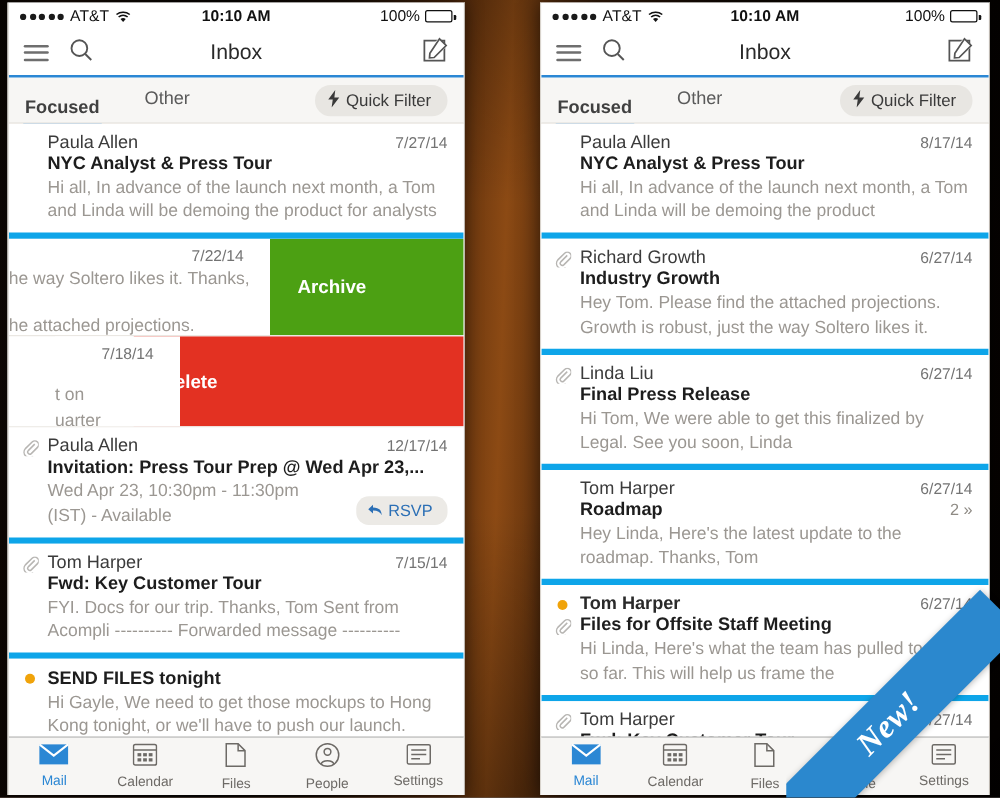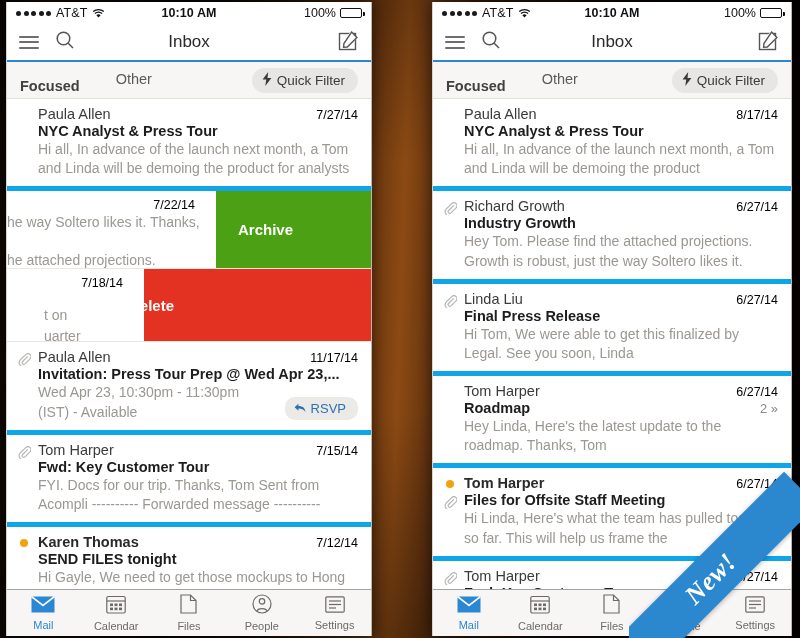--- a/index.html
+++ b/index.html
@@ -126,21 +126,21 @@
   .maillist { flex: 1 1 auto; overflow: hidden; background: #fff; position: relative; }
   .mailrow {
     position: relative;
     padding: 7px 13px 8px 31px;
     border-bottom: 5px solid #0ea5e9;
     background: #fff;
   }
   .mailrow-top { display: flex; align-items: baseline; }
   .sender { font-size: 14.5px; color: #3b3b3b; }
   .sender.unread { font-weight: bold; color: #2a2a2a; }
-  .date { margin-left: auto; font-size: 12.5px; color: #000000; padding-left: 8px; }
+  .date { margin-left: auto; font-size: 12.5px; color: #737373; padding-left: 8px; }
   .subject { font-size: 14.5px; font-weight: bold; color: #1d1d1d; margin-top: 1px; display: flex; align-items: baseline; }
   .thread-count { margin-left: auto; font-size: 13px; color: #8e8a84; font-weight: normal; padding-left: 8px; }
   .preview { font-size: 14px; color: #9b9792; line-height: 1.37; margin-top: 1px; }
   .dot-unread {
     position: absolute; left: 13px; top: 12px;
     width: 8px; height: 8px; border-radius: 50%; background: #f0a30a;
   }
   .clip {
     position: absolute; left: 11px; width: 13px; height: 13px;
     opacity: 0.55;
@@ -314,21 +314,21 @@
     </div>
 
     <div class="mailrow">
       <span class="clip at-sender">
         <svg width="13" height="13" viewBox="0 0 13 13">
               <path d="M9.8 3.3 L4.6 8.5 a1.7 1.7 0 0 0 2.4 2.4 l5.0-5.0 a3 3 0 0 0-4.3-4.3 L2.3 6.9 a4.4 4.4 0 0 0 6.2 6.2" stroke="#7d7a75" stroke-width="1.2" fill="none"></path>
             </svg>
       </span>
       <div class="mailrow-top">
         <span class="sender">Paula Allen</span>
-        <span class="date">11/17/14</span>
+        <span class="date">12/17/14</span>
       </div>
       <div class="subject">Invitation: Press Tour Prep @ Wed Apr 23,...</div>
       <div class="preview" style="max-width:215px;">Wed Apr 23, 10:30pm - 11:30pm (IST) - Available</div>
       <span class="rsvp">
         <span>
           <svg width="12" height="10" viewBox="0 0 12 10">
                 <path d="M4.4 0.8 L0.6 4.3 L4.4 7.8 V5.4 C8 5.4 10.4 6.6 11.4 9.2 C11.2 5 9 2.9 4.4 2.9 Z" fill="#2b6fb5"></path>
               </svg>
         </span>
         <span>RSVP</span>
@@ -344,24 +344,20 @@
       <div class="mailrow-top">
         <span class="sender">Tom Harper</span>
         <span class="date">7/15/14</span>
       </div>
       <div class="subject">Fwd: Key Customer Tour</div>
       <div class="preview">FYI. Docs for our trip. Thanks, Tom Sent from Acompli ---------- Forwarded message ----------</div>
     </div>
 
     <div class="mailrow">
       <span class="dot-unread"></span>
-      <div class="mailrow-top">
-        <span class="sender unread">Karen Thomas</span>
-        <span class="date">7/12/14</span>
-      </div>
       <div class="subject">SEND FILES tonight</div>
       <div class="preview">Hi Gayle, We need to get those mockups to Hong Kong tonight, or we'll have to push our launch. Sorry</div>
     </div>
 
   </div>
 
   <div class="tabbar">
     <div class="tabitem active">
       <span>
         <svg width="24" height="17" viewBox="0 0 24 17">

